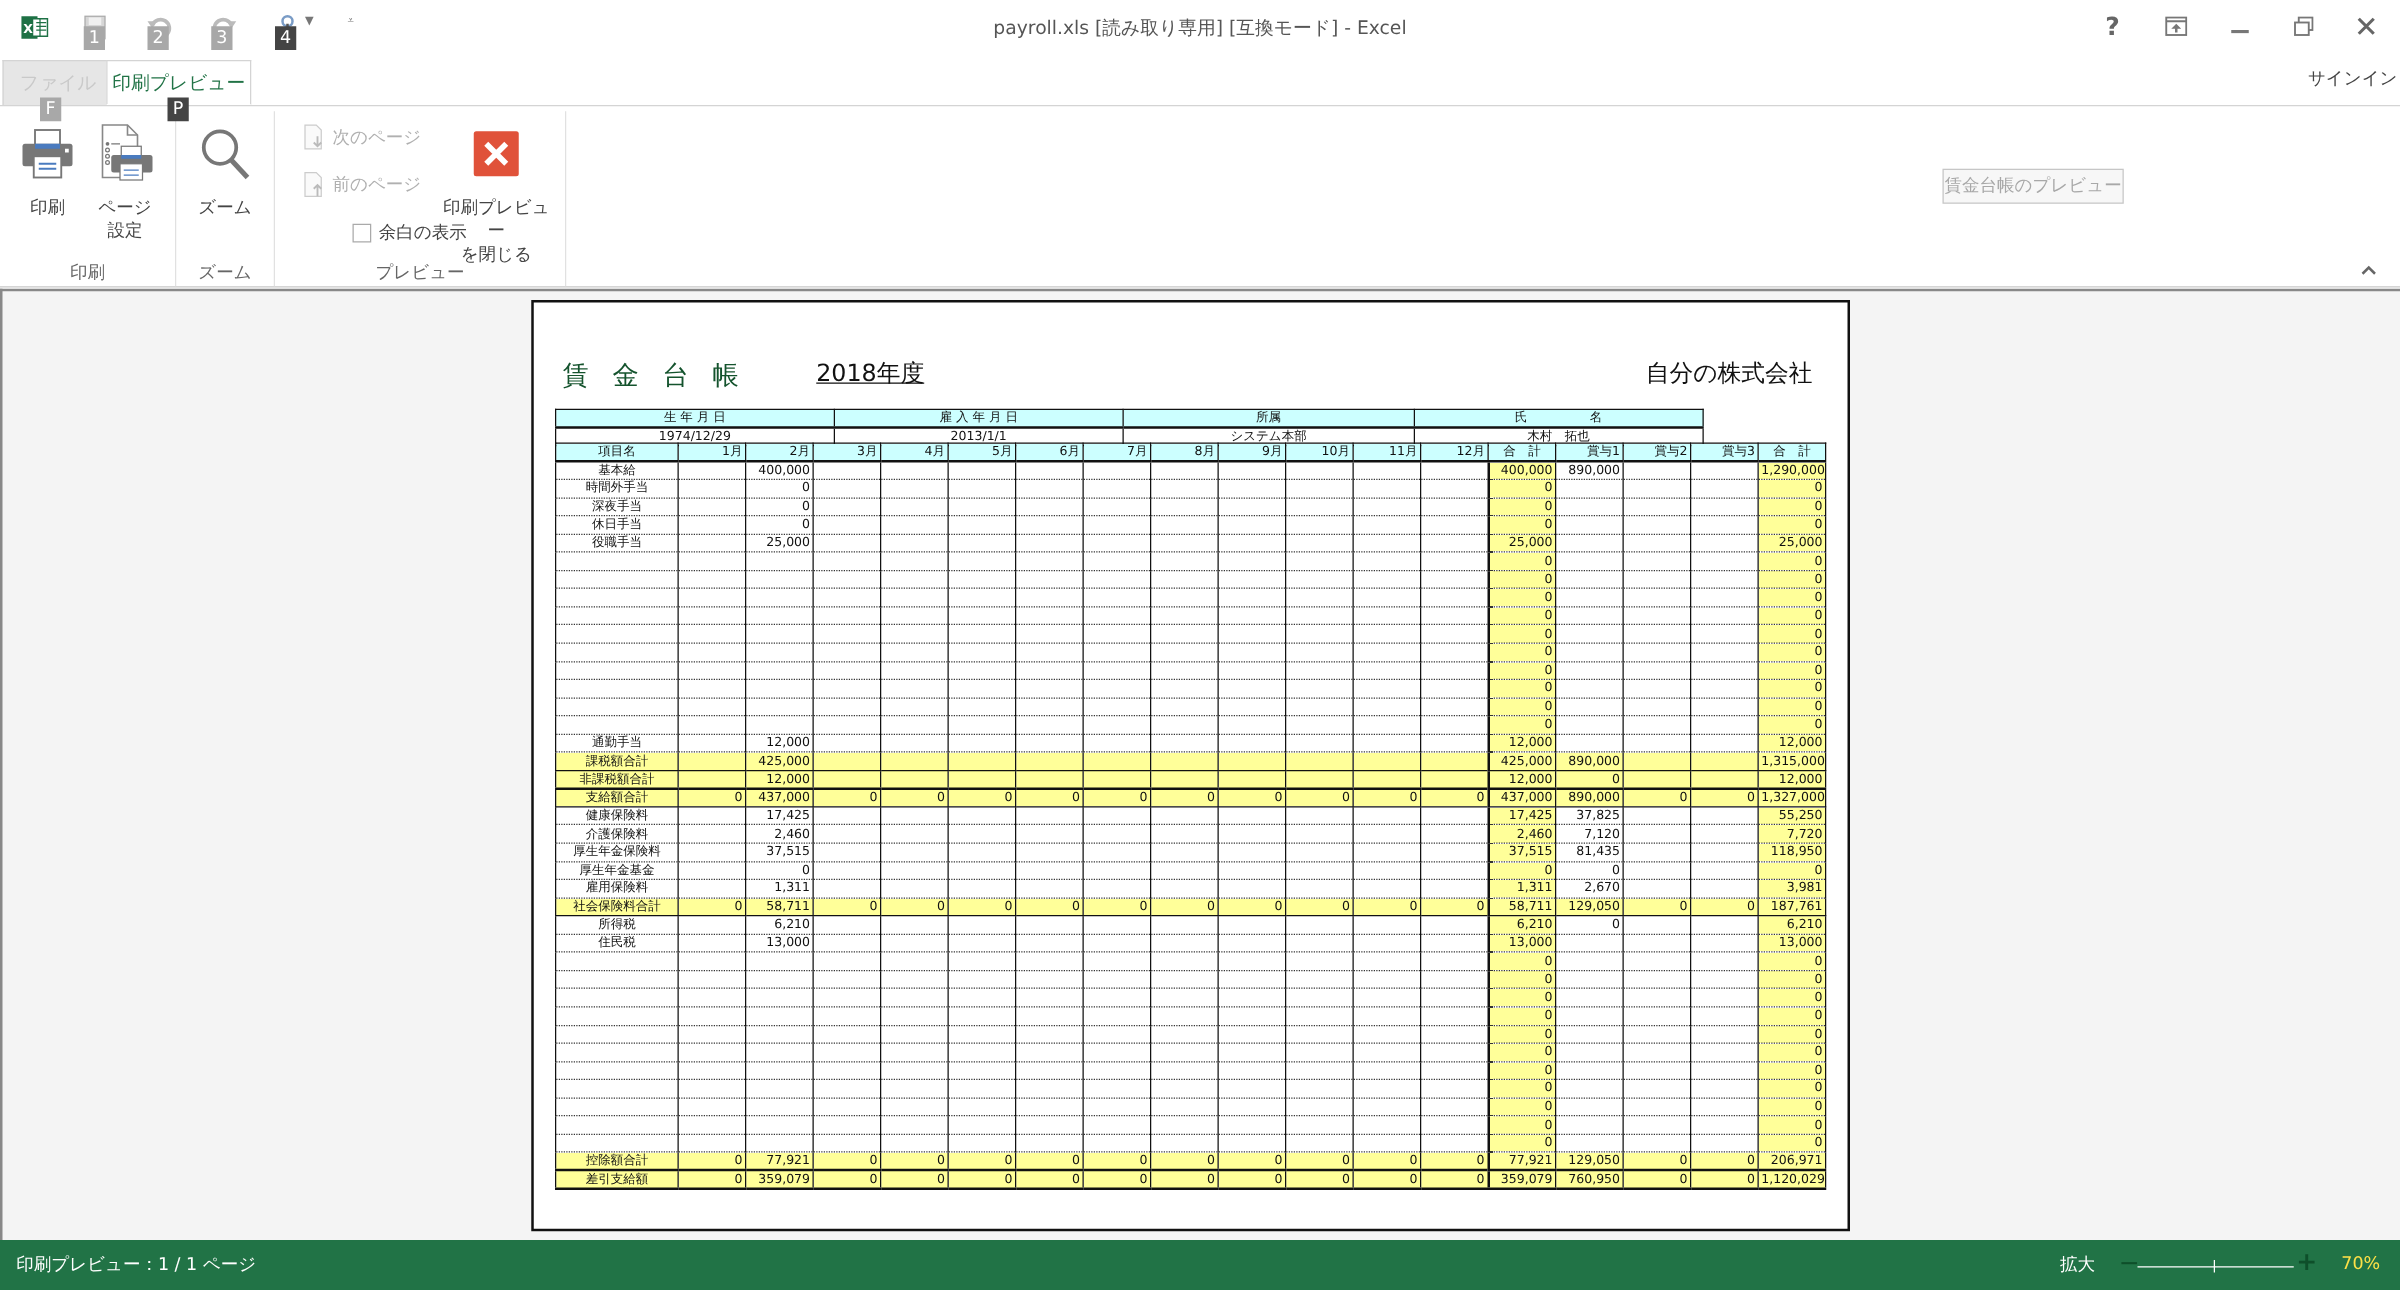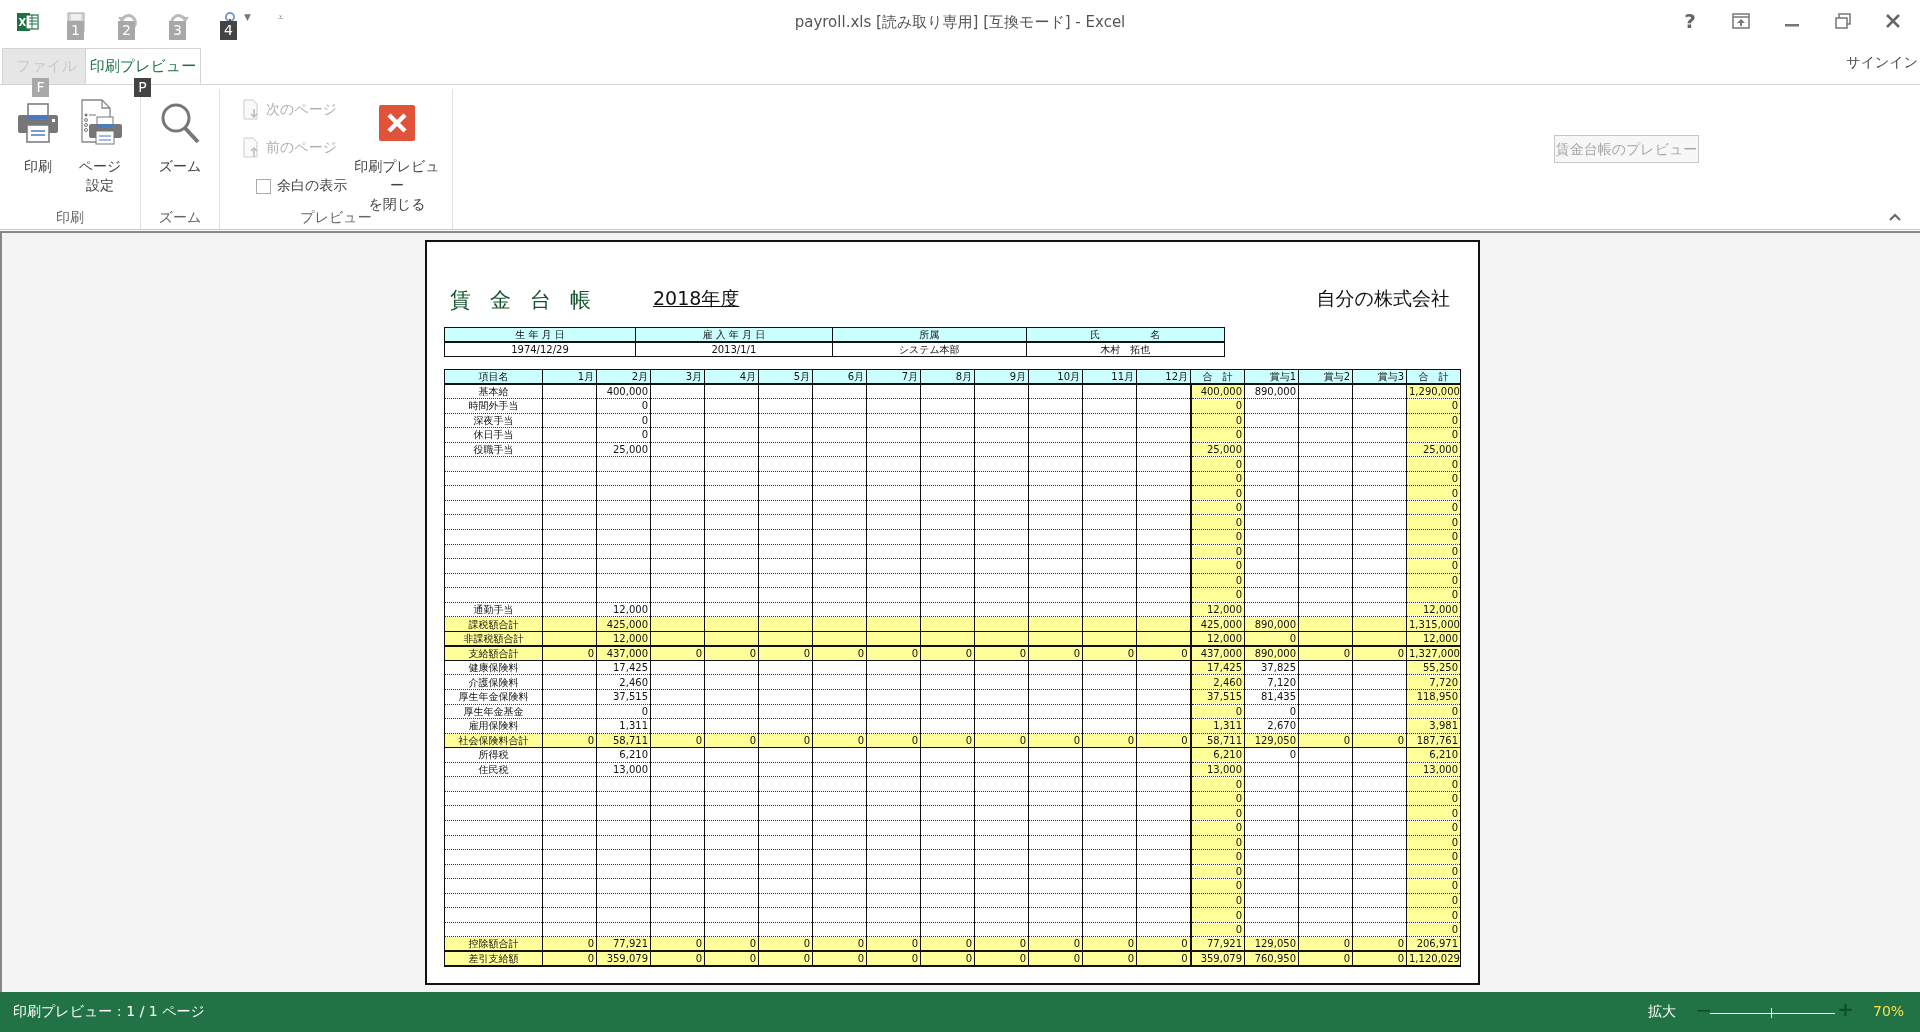--- a/index.html
+++ b/index.html
@@ -25,24 +25,24 @@
   .chk { position: absolute; font-size: 14px; color: #444; display: flex; align-items: center; gap: 6px; }
   .chk .box { width: 15px; height: 15px; border: 1px solid #aaa; background: #fff; }
   .namebox { position: absolute; left: 1554px; top: 50px; width: 145px; height: 28px; border: 1px solid #c6c6c6; background: #f7f7f7; color: #a8a8a8; font-size: 14px; line-height: 26px; text-align: center; }
   .collapse { position: absolute; right: 18px; top: 124px; font-size: 14px; color: #666; }
   .workspace { position: absolute; top: 231px; left: 0; width: 1920px; height: 761px; background: #f4f4f4; border-top: 2px solid #888; border-left: 2px solid #888; }
   .page { position: absolute; left: 423px; top: 7px; width: 1055px; height: 745px; background: #fff; border: 2px solid #111; }
   .doc-title { position: absolute; left: 23px; top: 44px; font-size: 21px; color: #14532d; letter-spacing: 19px; font-family: "DejaVu Serif", serif; }
   .doc-year { position: absolute; left: 226px; top: 44px; font-size: 19px; color: #111; text-decoration: underline; }
   .doc-company { position: absolute; right: 28px; top: 44px; font-size: 19px; color: #111; }
   table { border-collapse: collapse; position: absolute; font-size: 10px; color: #111; font-family: "DejaVu Sans", sans-serif; }
-  .info { left: 17px; top: 85px; width: 781px; }
+  .info { left: 17px; top: 85px; width: 919px; }
   .info td { border: 1px solid #111; height: 14px; text-align: center; padding: 0; line-height: 13px; }
   .info tr.h td { background: #ccffff; border-bottom: 2px solid #111; }
-  .main { left: 17px; top: 127px; width: 1015px; table-layout: fixed; }
+  .main { left: 17px; top: 112px; width: 1015px; table-layout: fixed; }
   .main td { border-left: 1px solid #111; border-right: 1px solid #111; border-bottom: 1px dotted #333; height: 14.55px; padding: 0 2px; text-align: right; line-height: 13px; white-space: nowrap; overflow: hidden; }
   .main tr.head td { background: #ccffff; border: 1px solid #111; border-bottom: 2px solid #111; text-align: right; }
   .main tr.head td.c0 { text-align: center; }
   .main td.c0 { text-align: center; }
   .main td.tot { background: #ffff99; }
   .main tr.y td { background: #ffff99; border-bottom: 1px solid #111; }
   .main tr.thick td { border-top: 2px solid #111; }
   .main td.b13 { border-left: 2px solid #111; }
   .main tr.last td { border-bottom: 2px solid #111; }
   .main tr.head td.center { text-align: center; }
@@ -196,21 +196,21 @@
       </svg>
     <span>次のページ</span>
   </div>
   <div class="smallbtn" style="left:242px; top:52px;">
     <svg width="20" height="22" viewBox="0 0 20 22">
         <path d="M2 1 H11 L15 5 V20 H2 Z" fill="#fafafa" stroke="#ccc"></path>
         <path d="M12 20 V11 M9 14 L12 11 L15 14" stroke="#bbb" stroke-width="1.5" fill="none"></path>
       </svg>
     <span>前のページ</span>
   </div>
-  <div class="chk" style="left:228px; top:92px;padding-left:28px;">
+  <div class="chk" style="left:254px; top:92px;padding-left:28px;">
     <span class="box"></span>
     <span>余白の表示</span>
   </div>
   <div class="bigbtn" style="left:350px; width:94px;">
     <div class="ic">
       <svg width="38" height="38" viewBox="0 0 38 38">
           <rect x="1" y="1" width="36" height="36" rx="2" fill="#e0523a"></rect>
           <path d="M11 11 L27 27 M27 11 L11 27" stroke="#fff" stroke-width="4.5"></path>
         </svg>
     </div>

